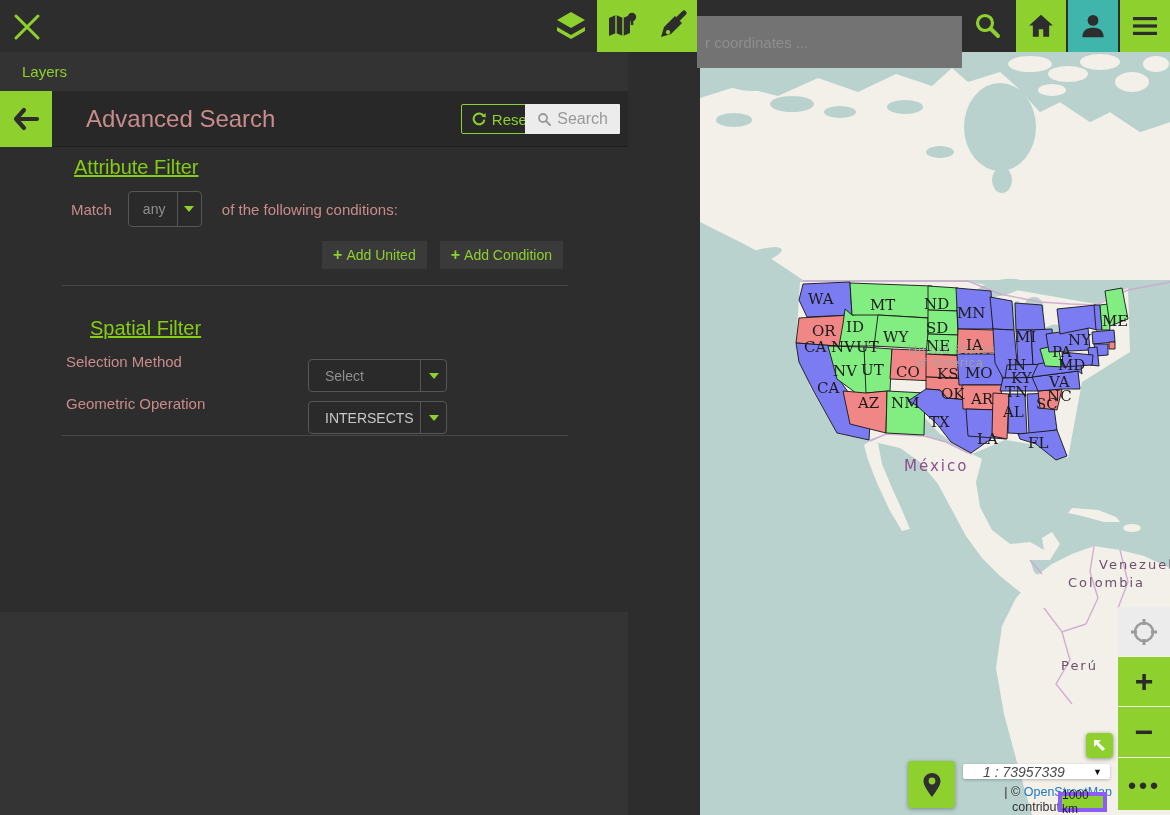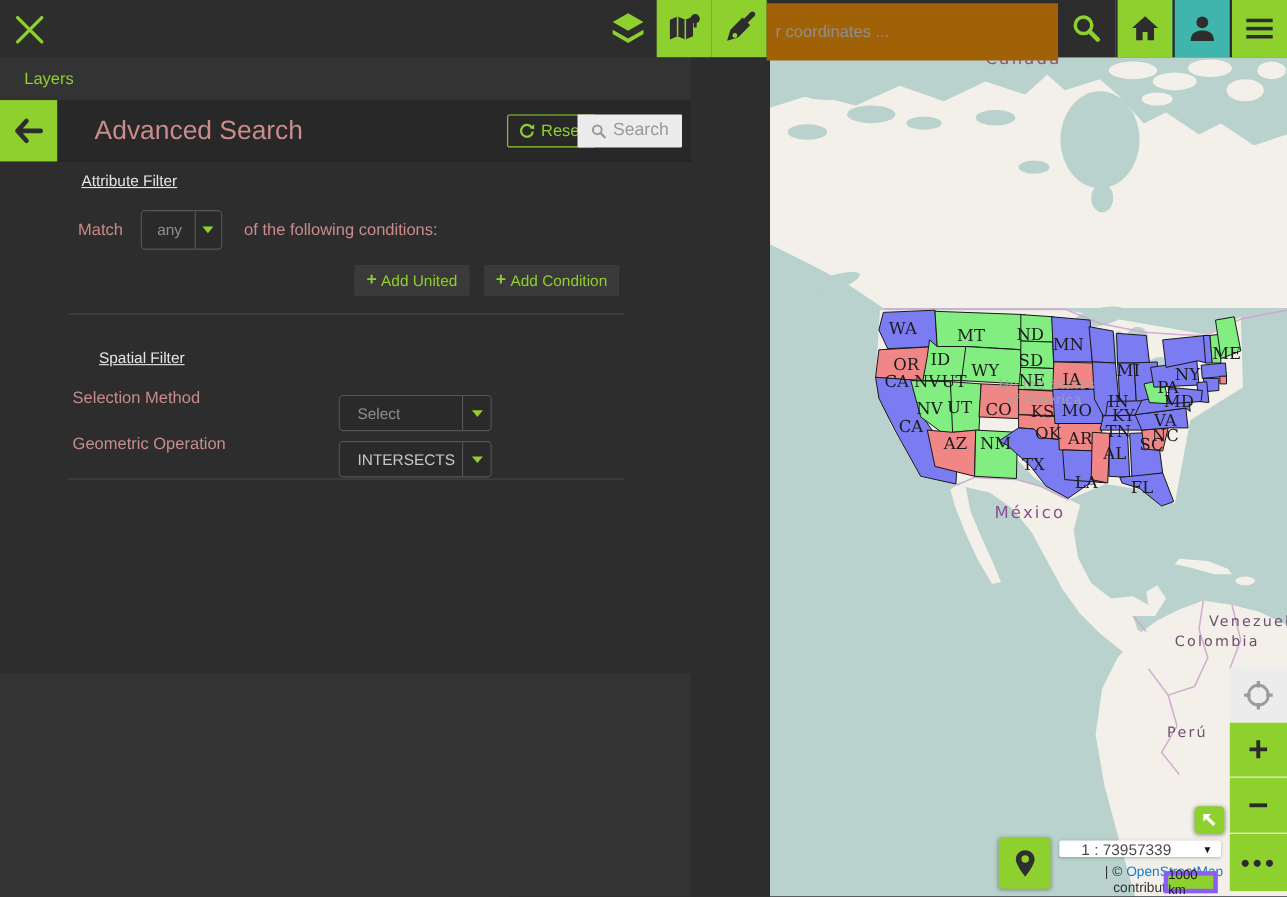--- a/index.html
+++ b/index.html
@@ -10,21 +10,21 @@
   
   .toolbar { position:absolute; left:0; top:0; width:1170px; height:52px; background:#2d2d2d; z-index:30; }
   .tb-btn { position:absolute; top:0; height:52px; width:52px; display:flex; align-items:center; justify-content:center; cursor:pointer; }
   .tb-green { background:#8ed12f; }
   .tb-teal  { background:#3fb5ab; }
   .tb-sep   { border-left:2px solid #2d2d2d; }
   .close-x { position:absolute; left:12px; top:12px; width:30px; height:30px; }
   .layers-ic { position:absolute; left:552px; top:8px; width:38px; height:36px; }
   .mapbtn { left:597px; width:50px; }
   .drawbtn { left:647px; width:50px; }
-  .searchwrap { position:absolute; left:697px; top:3px; width:265px; height:52px; background:#a16207; }
+  .searchwrap { position:absolute; left:697px; top:16px; width:265px; height:52px; background:#737373; }
   .searchwrap input { width:100%; height:100%; background:transparent; border:none; outline:none;
        color:#cfcfcf; font-size:15px; padding:0 8px; font-family:"Liberation Sans",sans-serif; }
   .searchwrap input::placeholder { color:#8f8f8f; }
   .sbmt { left:962px; background:#2d2d2d; }
   .homebtn { left:1014px; }
   .userbtn { left:1066px; }
   .menubtn { left:1118px; }
 
   
   .sidebar { position:absolute; left:0; top:52px; width:628px; height:763px; background:#343434; z-index:20; }
@@ -32,21 +32,21 @@
   .phead { position:relative; height:56px; background:#282828; border-bottom:1px solid #1f1f1f; }
   .backbtn { position:absolute; left:0; top:0; width:52px; height:56px; background:#8ed12f;
              display:flex; align-items:center; justify-content:center; cursor:pointer; }
   .ptitle { position:absolute; left:86px; top:14px; font-size:24px; color:#c98b8b; }
   .resetbtn { position:absolute; right:86px; top:13px; height:30px; padding:0 10px; display:flex; align-items:center; gap:6px;
               background:transparent; border:1px solid #8ed12f; border-radius:2px; color:#8ed12f; font-size:15px; cursor:pointer; }
   .searchbtn2 { position:absolute; right:8px; top:13px; height:30px; padding:0 12px; display:flex; align-items:center; gap:6px;
               background:#ececec; border:none; border-radius:1px; color:#999; font-size:16px; cursor:pointer; }
   .pcontent { position:relative; height:465px; background:#2d2d2d; }
   .pfoot { height:203px; background:#343434; }
-  .fheading { position:absolute; color:#e5e5e5; font-size:14px; text-decoration:underline; }
+  .fheading { position:absolute; color:#84cc16; font-size:20px; text-decoration:underline; }
   .h-attr { left:74px; top:9px; }
   .h-spat { left:90px; top:170px; }
   .matchrow { position:absolute; left:71px; top:43px; height:38px; display:flex; align-items:center; color:#c98b8b; font-size:15px; }
   .sel { display:flex; align-items:stretch; background:#2a2a2a; border:1px solid #565656; border-radius:4px; cursor:pointer; }
   .sel .val { display:flex; align-items:center; padding-left:14px; color:#8f8f8f; font-size:14px; }
   .sel .arr { display:flex; align-items:center; justify-content:center; border-left:1px solid #565656; }
   .tri { width:0; height:0; border-left:5px solid transparent; border-right:5px solid transparent; border-top:6px solid #8ed12f; }
   .msel { width:74px; height:36px; margin:0 20px 0 16px; }
   .msel .val { flex:1; }
   .msel .arr { width:24px; }
@@ -76,21 +76,21 @@
   .mc-right { left:1118px; width:52px; }
   .mc-cross { top:607px; height:49px; background:#ececec; }
   .mc-plus  { top:657px; height:49px; background:#8ed12f; font-size:32px; font-weight:bold; color:#2b2b2b; }
   .mc-minus { top:707px; height:50px; background:#8ed12f; font-size:32px; font-weight:bold; color:#2b2b2b; }
   .mc-more  { top:758px; height:52px; background:#8ed12f; font-size:15px; letter-spacing:2px; font-weight:bold; color:#2b2b2b; }
   .mc-nw { left:1086px; top:733px; width:27px; height:25px; background:#8ed12f; border-radius:4px;
            box-shadow:0 1px 4px rgba(0,0,0,.4); }
   .mc-pin { left:908px; top:761px; width:47px; height:47px; background:#8ed12f; border-radius:3px;
             box-shadow:0 1px 4px rgba(0,0,0,.35); }
   .scalesel { position:absolute; left:963px; top:764px; width:147px; height:15px; background:#fff; border-radius:2px;
-              box-shadow:0 1px 3px rgba(0,0,0,.25); z-index:41; display:flex; align-items:center; cursor:pointer; }
+              box-shadow:0 1px 3px rgba(0,0,0,.25); z-index:41; display:flex; align-items:center; cursor:pointer;font-style:italic; }
   .scalesel .txt { flex:1; padding-left:20px; color:#4a4a4a; font-size:14px; }
   .scalesel .dd { padding-right:8px; color:#111; font-size:9px; }
   .attrib { position:absolute; left:940px; top:785px; width:172px; text-align:right; font-size:12.5px; color:#333; z-index:39; line-height:15px; }
   .attrib a { color:#1e78c8; text-decoration:none; }
   .attrib .line2 { text-align:left; padding-left:72px; }
   .scalebar { position:absolute; left:1058px; top:792px; width:49px; height:20px; background:#8ed12f;
               border:4px solid #8b5cf6; color:#1e1e1e; font-size:12px; display:flex; align-items:center;
               justify-content:center; z-index:42; }
 </style>
 </head>

